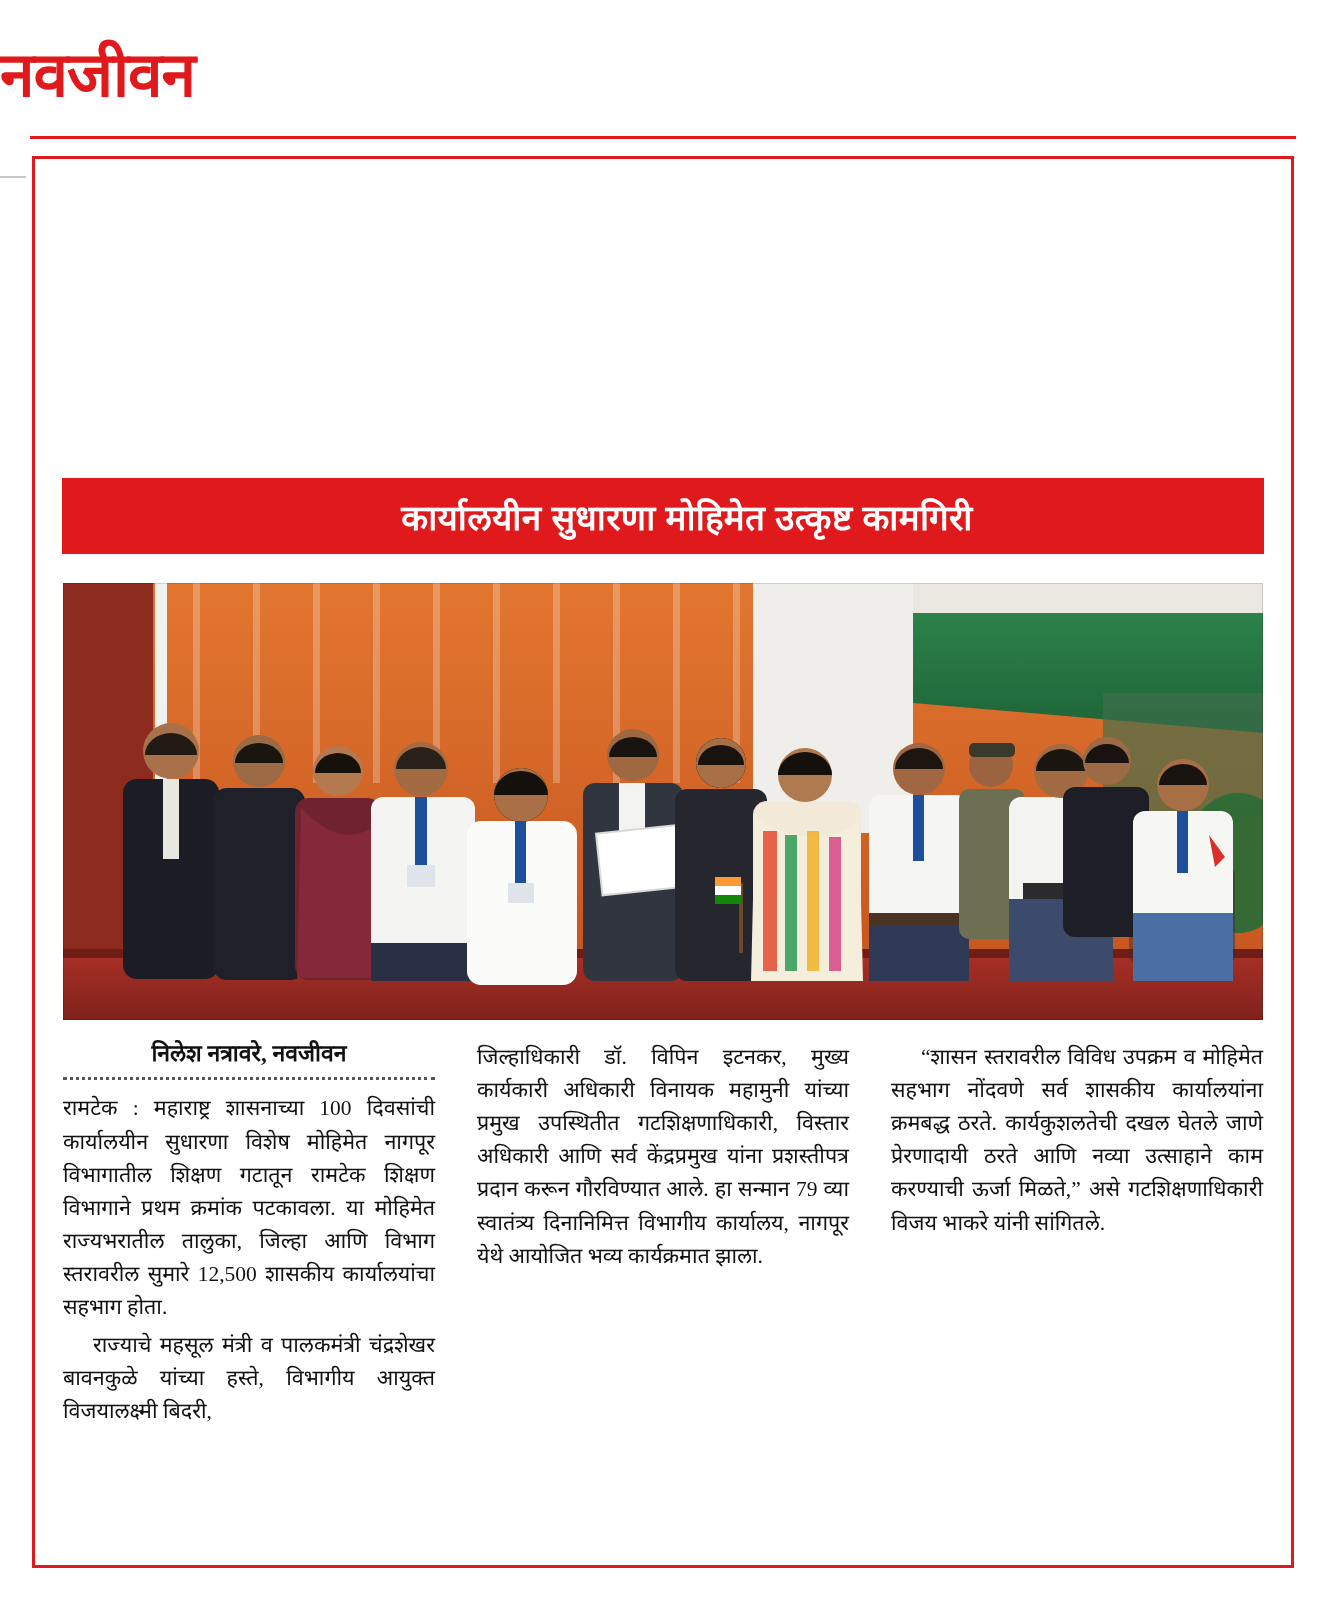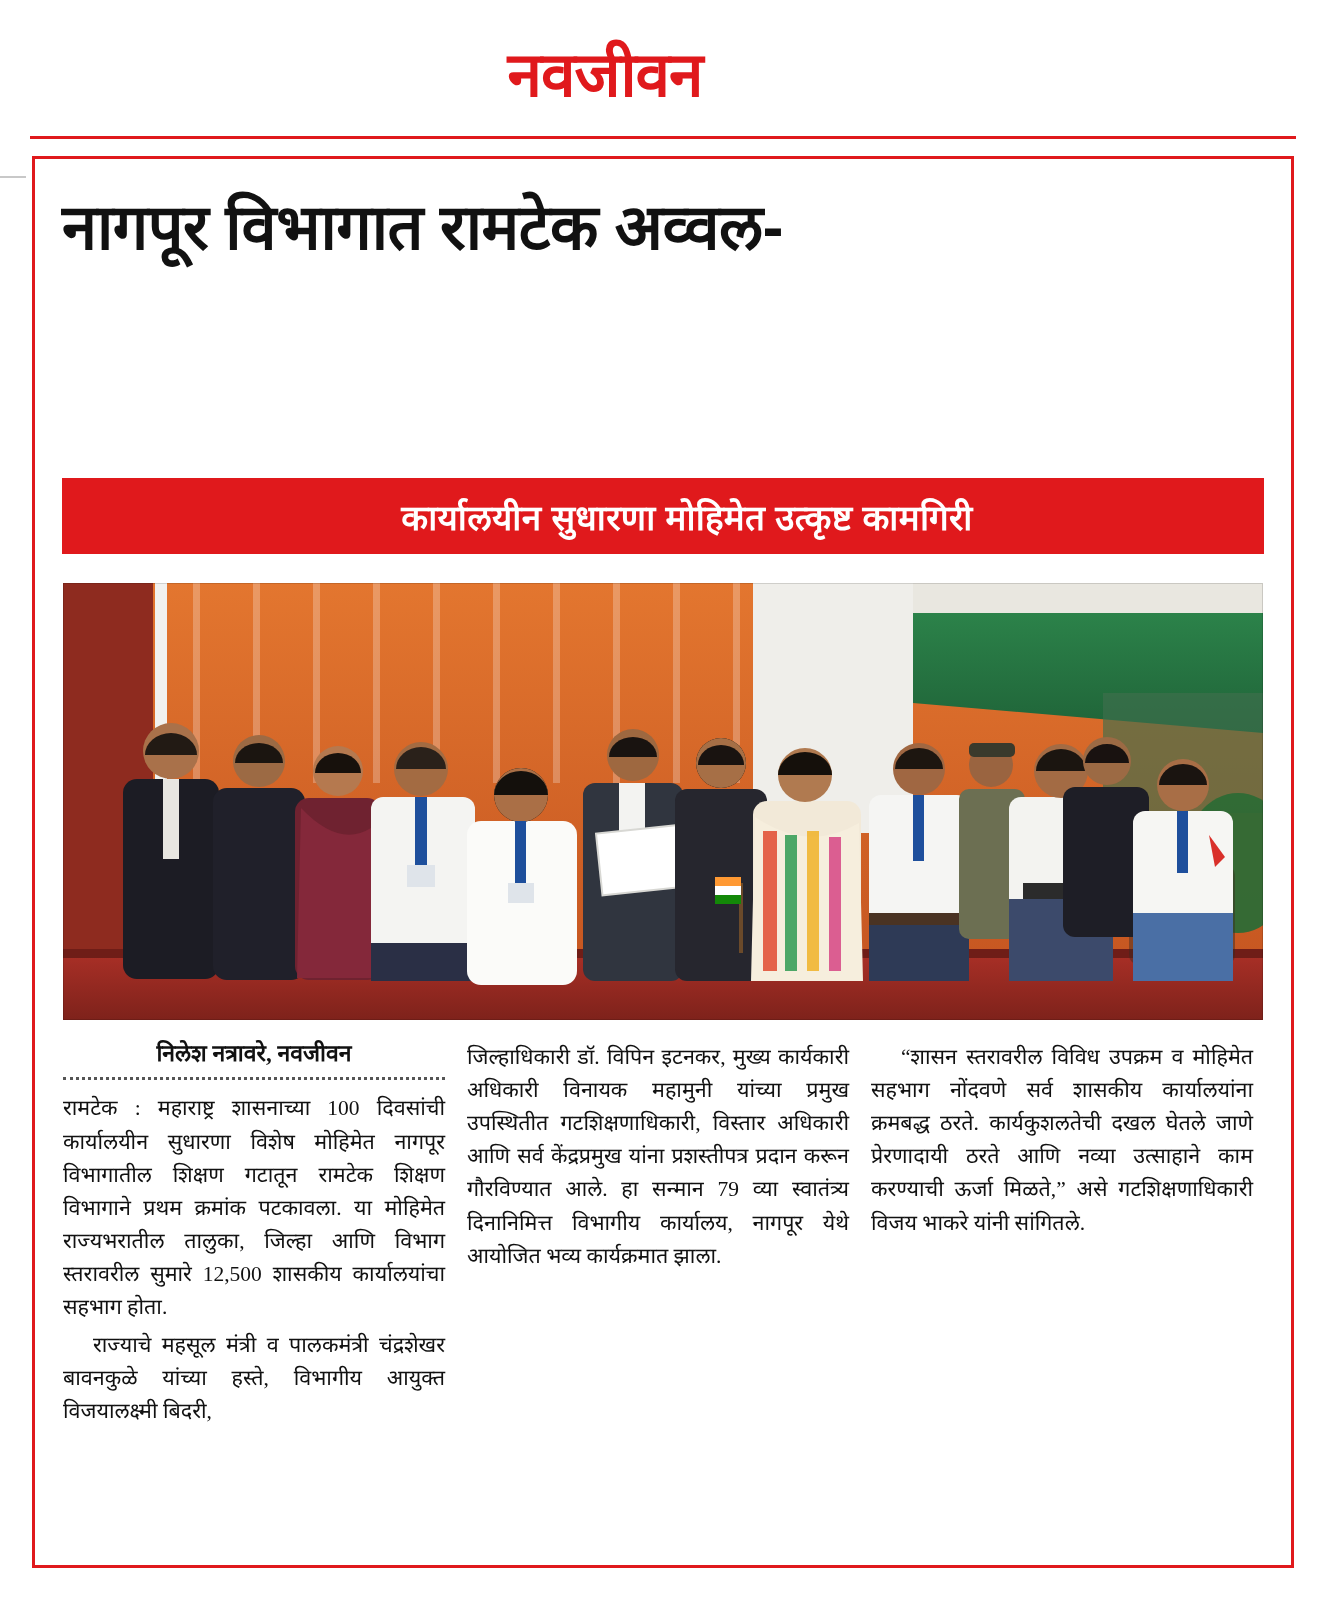--- a/index.html
+++ b/index.html
@@ -22,21 +22,20 @@
     height: 1600px;
     box-sizing: border-box;
   }
 
   
   .masthead {
     position: absolute;
     top: 44px;
     left: 0;
     width: 1210px;
-    text-align: center;
   }
   .masthead-title {
     font-family: "Liberation Sans", "DejaVu Sans", sans-serif;
     font-size: 62px;
     font-weight: bold;
     color: #e0191c;
     letter-spacing: -1px;
     line-height: 1;
   }
   .masthead-rule {
@@ -116,21 +115,21 @@
   .photo svg { display: block; }
 
   
   .columns {
     position: absolute;
     top: 1036px;
     left: 63px;
     width: 1200px;
     height: 500px;
     display: flex;
-    gap: 22px;
+    gap: 42px;
   }
   .col {
     width: 382px;
     font-size: 21.5px;
     line-height: 1.54;
     text-align: justify;
     color: #111;
   }
   .byline {
     font-family: "Liberation Serif", "DejaVu Serif", serif;
@@ -158,21 +157,20 @@
 
   <div class="masthead">
     <div class="masthead-title">नवजीवन</div>
   </div>
   <div class="masthead-rule"></div>
 
   <div class="frame-tick"></div>
   <div class="article-frame"></div>
 
   <div class="headline">
-    <span>नागपूर विभागात रामटेक अव्वल-</span>
   </div>
 
   <div class="subhead-band">
     <div class="subhead-text">कार्यालयीन सुधारणा मोहिमेत उत्कृष्ट कामगिरी</div>
   </div>
 
   <div class="photo">
     <svg width="1200" height="437" viewBox="0 0 1200 437" xmlns="http://www.w3.org/2000/svg">
       <defs>
         <linearGradient id="bgOrange" x1="0" y1="0" x2="0" y2="1">

